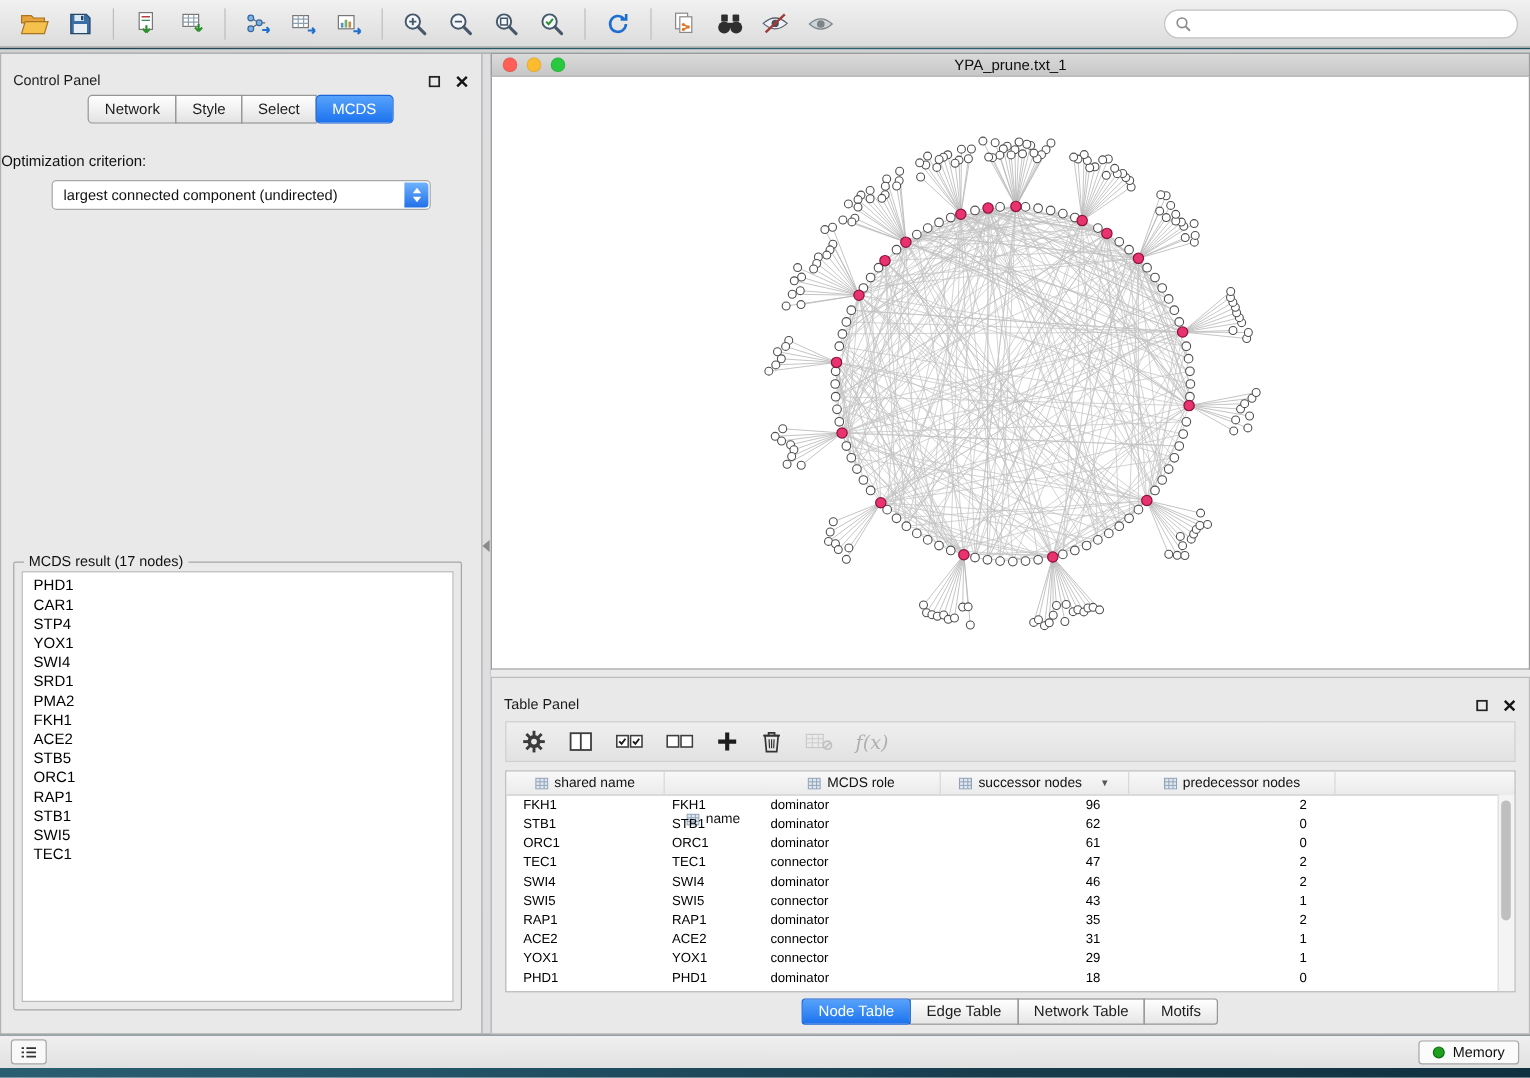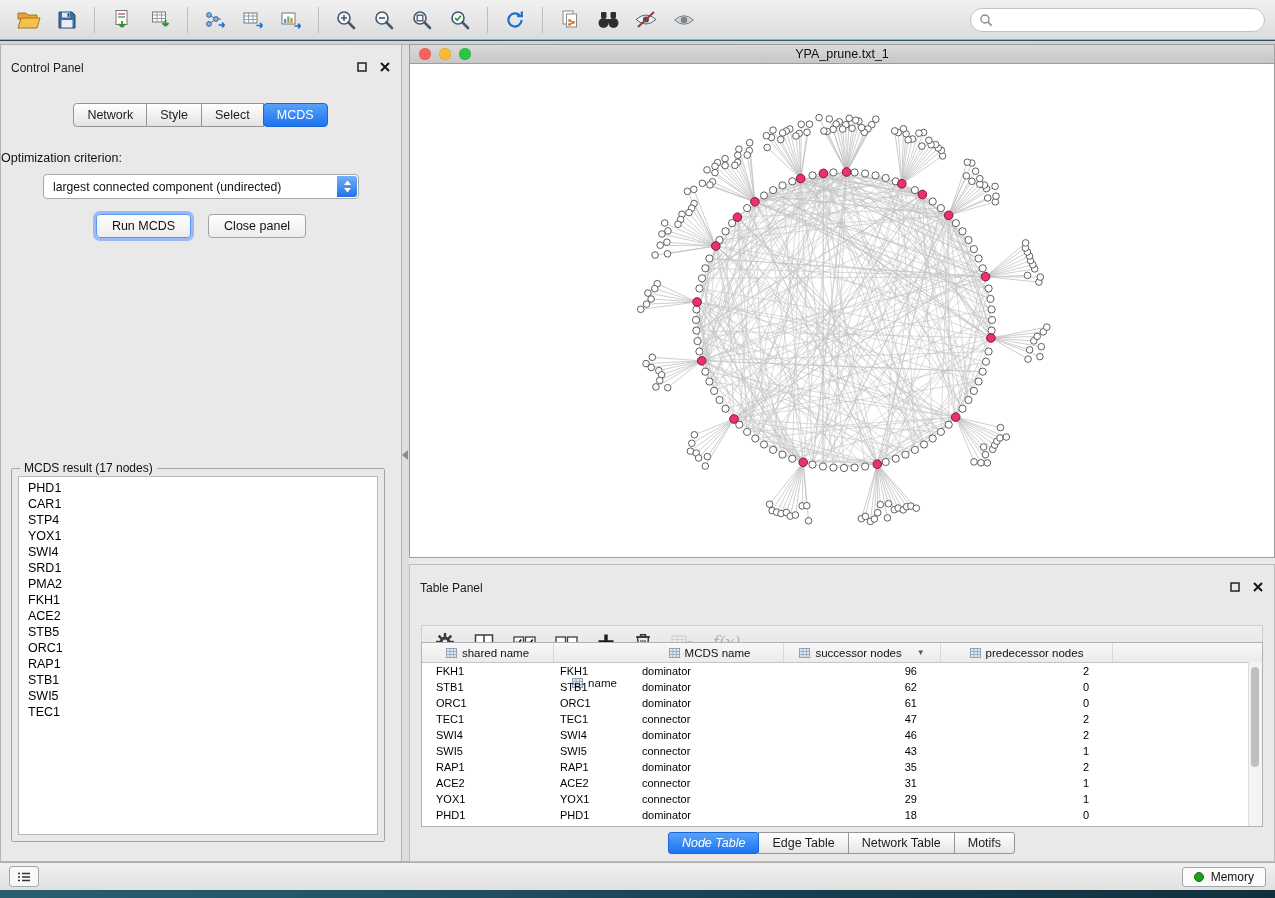--- a/index.html
+++ b/index.html
@@ -16,21 +16,21 @@
   .tb-groups{display:flex;align-items:center;}
   .tb-btn{width:38px;height:32px;display:flex;align-items:center;justify-content:center;border-radius:4px;cursor:default;}
   .tb-sep{width:1px;height:26px;background:#bdbdbd;margin:0 8px;}
   .search-wrap{margin-left:auto;position:relative;width:295px;height:24px;}
   .search-input{width:100%;height:100%;border:1px solid #c2c2c2;border-radius:12px;background:#fff;
     padding:0 10px 0 27px;font-size:12px;box-sizing:border-box;outline:none;font-family:"Liberation Sans",sans-serif;}
   .search-mag{position:absolute;left:9px;top:5px;pointer-events:none;}
   
   .control-panel{position:absolute;left:0;top:44px;width:402px;height:818px;background:#e9e9e9;
     border:1px solid #b3b3b3;box-sizing:border-box;}
-  .panel-header{height:25px;display:flex;align-items:flex-start;padding:16px 10px;font-size:12px;color:#1c1c1c;}
+  .panel-header{height:25px;display:flex;align-items:flex-end;padding:4px 10px;font-size:12px;color:#1c1c1c;}
   .win-controls{margin-left:auto;display:flex;gap:11px;align-items:center;}
   .wc-btn{display:flex;align-items:center;justify-content:center;width:12px;height:12px;}
   .cp-tabs{display:flex;justify-content:center;margin-top:1px;}
   .cp-tab{font-size:12.5px;padding:4px 13px;background:linear-gradient(#ffffff,#e3e3e3);
     border:1px solid #969696;margin-left:-1px;color:#1d1d1d;cursor:default;}
   .cp-tab:first-child{border-radius:4px 0 0 4px;}
   .cp-tab.active{background:linear-gradient(#56a2fb,#1d73ef);color:#fff;border-color:#1a66d9;border-radius:4px;position:relative;z-index:2;}
   .cp-opt-label{text-align:left;margin-top:24px;font-size:12.5px;color:#111;}
   .cp-select{margin:9px auto 0;width:316px;height:25px;background:#fff;border:1px solid #a8a8a8;border-radius:4px;
     position:relative;display:flex;align-items:center;padding-left:9px;font-size:12.2px;box-sizing:border-box;color:#111;}
@@ -75,21 +75,21 @@
   .td{font-size:11px;color:#000;padding:0 6px;box-sizing:border-box;white-space:nowrap;overflow:hidden;}
   .td.first{padding-left:14px;}
   .td.num{text-align:right;padding-right:24px;}
   .tp-scrollbar{position:absolute;right:0;top:19px;bottom:0;width:13px;background:#f4f4f4;border-left:1px solid #dcdcdc;}
   .tp-thumb{position:absolute;top:5px;left:2px;width:8px;height:100px;background:#bfbfbf;border-radius:4px;}
   .tp-tabs{position:absolute;bottom:7px;left:0;right:0;display:flex;justify-content:center;}
   .tp-tab{font-size:12.5px;padding:3px 13px;background:linear-gradient(#ffffff,#e6e6e6);
     border:1px solid #969696;margin-left:-1px;color:#1d1d1d;cursor:default;}
   .tp-tab:first-child{border-radius:3px 0 0 3px;}
   .tp-tab:last-child{border-radius:0 3px 3px 0;}
-  .tp-tab.active{background:linear-gradient(#56a2fb,#1d73ef);color:#fff;border-color:#1a66d9;border-radius:3px;position:relative;z-index:2;font-style:italic;}
+  .tp-tab.active{background:linear-gradient(#56a2fb,#1d73ef);color:#fff;border-color:#1a66d9;border-radius:3px;position:relative;z-index:2;}
   
   .status-bar{position:absolute;left:0;top:862px;width:1275px;height:28px;background:linear-gradient(#f0f0f0,#e1e1e1);
     border-top:1px solid #adadad;display:flex;align-items:center;padding:0 9px;box-sizing:border-box;}
   .menu-btn{width:28px;height:19px;border:1px solid #a6a6a6;border-radius:3px;background:#f8f8f8;
     display:flex;align-items:center;justify-content:center;}
   .memory-btn{margin-left:auto;display:flex;align-items:center;gap:7px;border:1px solid #a6a6a6;border-radius:3px;
     background:#fbfbfb;padding:2px 11px;font-size:12px;color:#111;}
   .memory-dot{width:10px;height:10px;border-radius:50%;border:1px solid #0e6d12;box-sizing:border-box;}
 </style>
 </head>
@@ -259,24 +259,20 @@
   </div>
   <div class="cp-opt-label">Optimization criterion:</div>
   <div class="cp-select">
     <span>largest connected component (undirected)</span>
     <span class="cp-select-arrows">
       <svg width="9" height="13" viewBox="0 0 9 13">
           <path d="M4.5 0.5L8 5H1z" fill="#fff"></path>
           <path d="M4.5 12.5L1 8h7z" fill="#fff"></path>
         </svg>
     </span>
-  </div>
-  <div class="cp-buttons">
-    <button class="cp-btn focused">Run MCDS</button>
-    <button class="cp-btn">Close panel</button>
   </div>
   <div class="result-group">
     <div class="result-group-label">MCDS result (17 nodes)</div>
     <div class="result-list">
         <div class="result-item">PHD1</div>
         <div class="result-item">CAR1</div>
         <div class="result-item">STP4</div>
         <div class="result-item">YOX1</div>
         <div class="result-item">SWI4</div>
         <div class="result-item">SRD1</div>
@@ -1185,21 +1181,21 @@
               <rect x="0.5" y="0.5" width="10" height="9" fill="#dfe6ee" stroke="#8fa3b8"></rect>
               <path d="M0.5 3.5h10M0.5 6.5h10M4 0.5v9M7.5 0.5v9" stroke="#8fa3b8" stroke-width="0.8"></path>
             </svg>
             <span>name</span>
           </div>
           <div class="th-cell" style="width: 148px;">
             <svg width="11" height="10" viewBox="0 0 11 10">
               <rect x="0.5" y="0.5" width="10" height="9" fill="#dfe6ee" stroke="#8fa3b8"></rect>
               <path d="M0.5 3.5h10M0.5 6.5h10M4 0.5v9M7.5 0.5v9" stroke="#8fa3b8" stroke-width="0.8"></path>
             </svg>
-            <span>MCDS name</span>
+            <span>MCDS role</span>
           </div>
           <div class="th-cell" style="width: 157px;">
             <svg width="11" height="10" viewBox="0 0 11 10">
               <rect x="0.5" y="0.5" width="10" height="9" fill="#dfe6ee" stroke="#8fa3b8"></rect>
               <path d="M0.5 3.5h10M0.5 6.5h10M4 0.5v9M7.5 0.5v9" stroke="#8fa3b8" stroke-width="0.8"></path>
             </svg>
             <span>successor nodes</span>
             <span class="th-arrow">▼</span>
           </div>
           <div class="th-cell" style="width: 172px;">

